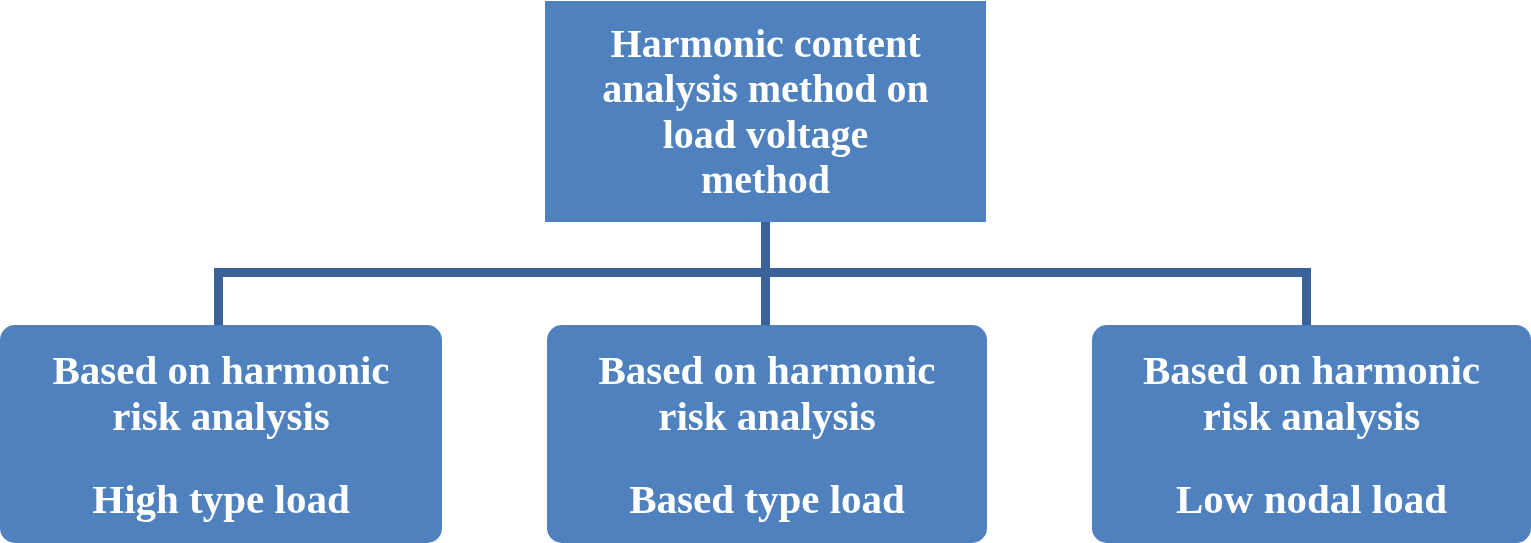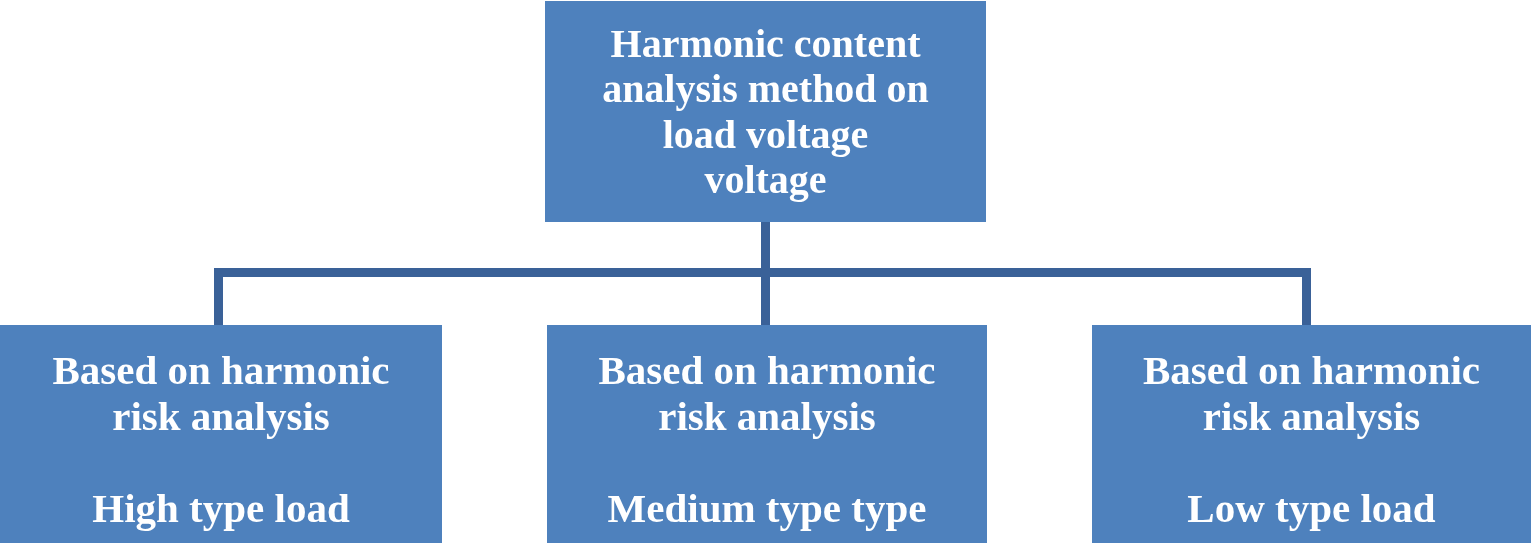--- a/index.html
+++ b/index.html
@@ -47,39 +47,40 @@
     display: block;
     white-space: nowrap;
   }
 
   .leaf-node {
     top: 325px;
     height: 218px;
     font-size: 41px;
     justify-content: flex-start;
     padding-top: 22px;
+    border-radius: 15px;
   }
   #leaf-high  { left: 0px;    width: 442px; }
   #leaf-medium{ left: 547px;  width: 440px; }
   #leaf-low   { left: 1092px; width: 439px; }
 
   .leaf-title {
     display: block;
     width: 100%;
     padding: 0 4px;
     box-sizing: border-box;
   }
   .leaf-title .node-line {
     display: block;
     white-space: nowrap;
   }
   .leaf-subtitle {
     display: block;
     width: 100%;
-    margin-top: 45px;
+    margin-top: 36px;
     white-space: nowrap;
     text-align: center;
   }
 
   
   .connector {
     position: absolute;
     background: #3A6198;
   }
   #conn-stem-top      { left: 761px;  top: 222px; width: 9px;    height: 50px; }
@@ -90,21 +91,21 @@
 </style>
 </head>
 <body>
 
 <div id="diagram-root">
 
   <div id="root-node" class="node-box">
     <span class="node-line">Harmonic content</span>
     <span class="node-line">analysis method on</span>
     <span class="node-line">load voltage</span>
-    <span class="node-line">voltage</span>
+    <span class="node-line">method</span>
   </div>
 
   <div id="conn-stem-top" class="connector"></div>
   <div id="conn-crossbar" class="connector"></div>
   <div id="conn-drop-left" class="connector"></div>
   <div id="conn-drop-center" class="connector"></div>
   <div id="conn-drop-right" class="connector"></div>
 
   <div id="leaf-high" class="node-box leaf-node">
     <span class="leaf-title">
@@ -112,24 +113,24 @@
       <span class="node-line">risk analysis</span>
     </span>
     <span class="leaf-subtitle">High type load</span>
   </div>
 
   <div id="leaf-medium" class="node-box leaf-node">
     <span class="leaf-title">
       <span class="node-line">Based on harmonic</span>
       <span class="node-line">risk analysis</span>
     </span>
-    <span class="leaf-subtitle">Medium type type</span>
+    <span class="leaf-subtitle">Based type load</span>
   </div>
 
   <div id="leaf-low" class="node-box leaf-node">
     <span class="leaf-title">
       <span class="node-line">Based on harmonic</span>
       <span class="node-line">risk analysis</span>
     </span>
-    <span class="leaf-subtitle">Low type load</span>
+    <span class="leaf-subtitle">Low nodal load</span>
   </div>
 
 </div>
 
 </body></html>

